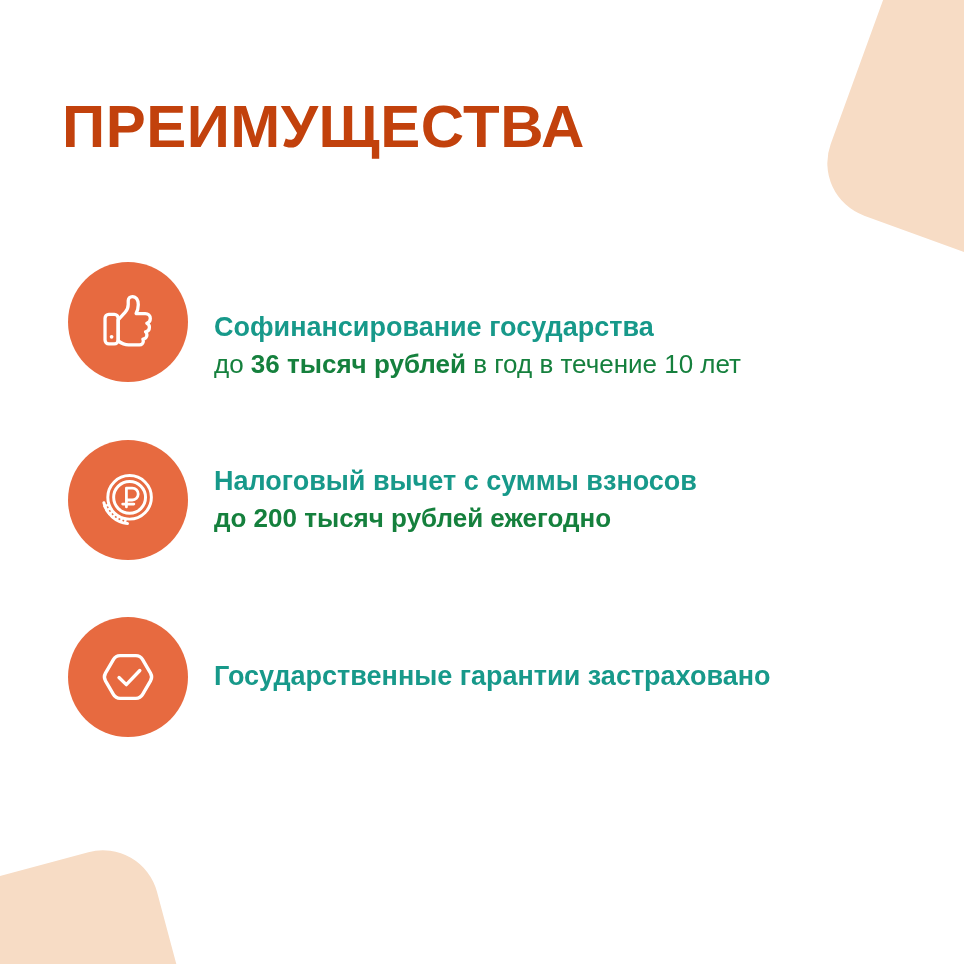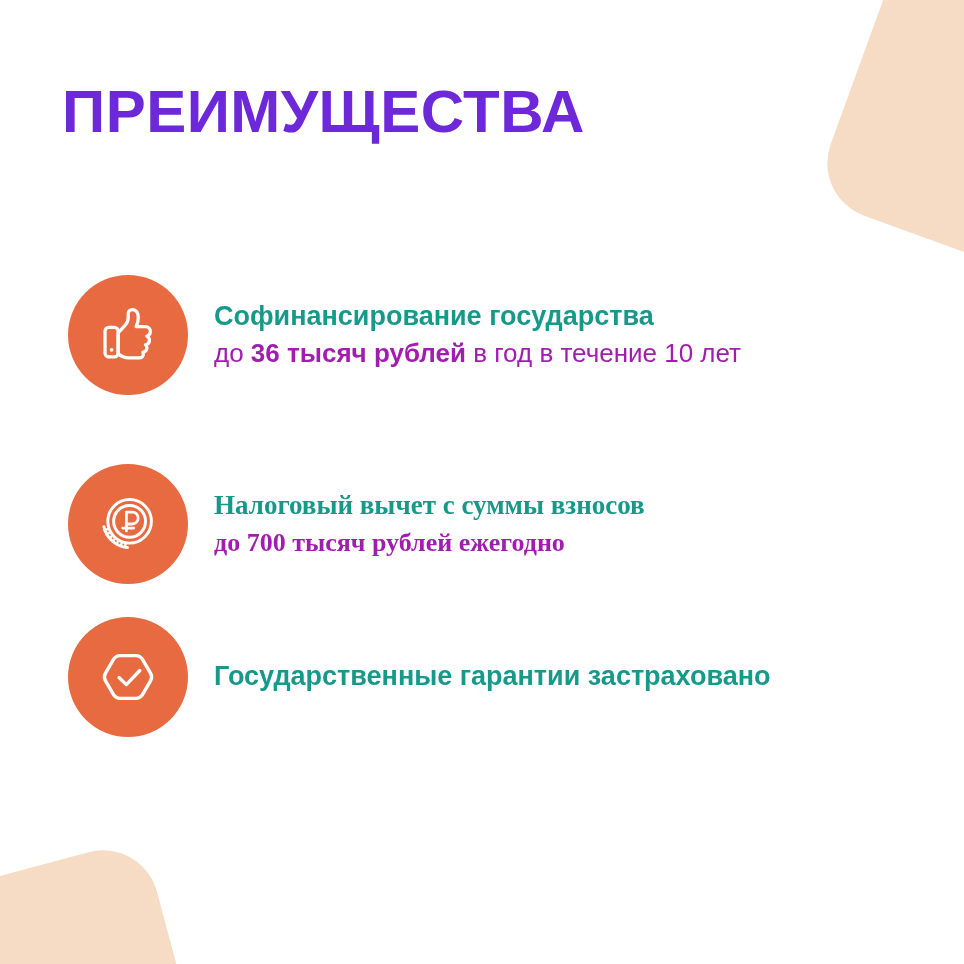--- a/index.html
+++ b/index.html
@@ -18,39 +18,39 @@
     border-radius: 56px;
     background: #f7dcc5;
     z-index: 0;
   }
   .corner-top-right  { left: 885px;  top: -220px; transform: rotate(20deg); }
   .corner-bottom-left{ left: -186px; top: 881px;  transform: rotate(-15deg); }
 
   .page-title {
     position: absolute;
     left: 62px;
-    top: 41px;
+    top: 56px;
     font-size: 60px;
     line-height: 62px;
     font-weight: 700;
     letter-spacing: 0.5px;
-    color: #6d28d9;
+    color: #c2410c;
     z-index: 2;
   }
 
   .benefit {
     position: absolute;
     left: 68px;
     min-height: 120px;
     display: flex;
     align-items: center;
     z-index: 2;
   }
-  .benefit-1 { top: 275px; }
-  .benefit-2 { top: 464px; font-family: Liberation Serif, serif; }
+  .benefit-1 { top: 262px; align-items: flex-end; }
+  .benefit-2 { top: 440px; }
   .benefit-3 { top: 617px; }
 
   .icon-circle {
     flex: 0 0 auto;
     width: 120px;
     height: 120px;
     border-radius: 50%;
     background: #e76a40;
     display: flex;
     align-items: center;
@@ -60,21 +60,21 @@
 
   .benefit-text { margin-left: 26px; width: 650px; }
   .benefit-heading {
     color: #17998a;
     font-weight: 700;
     font-size: 27px;
     line-height: 34px;
     margin-bottom: 3px;
   }
   .benefit-body {
-    color: #a21caf;
+    color: #15803d;
     font-size: 26px;
     line-height: 35px;
     font-weight: 400;
   }
   .benefit-body .bold { font-weight: 700; }
   .benefit-2 .benefit-body { font-weight: 700; }
 </style>
 </head>
 <body>
 
@@ -115,21 +115,21 @@
           <line x1="13.5" y1="36.6" x2="9.8" y2="37.9"></line>
         </g>
         <g stroke-width="2.6" stroke-linejoin="round">
           <path d="M30.5 38.5 L30.5 20.8 L36 20.8 A5.6 5.6 0 0 1 36 32 L30.5 32"></path>
           <line x1="27" y1="35.8" x2="37.5" y2="35.8"></line>
         </g>
       </svg>
     </div>
     <div class="benefit-text">
       <div class="benefit-heading">Налоговый вычет с суммы взносов</div>
-      <div class="benefit-body"><span></span><span class="bold">до 700 тысяч рублей ежегодно</span><span></span></div>
+      <div class="benefit-body"><span></span><span class="bold">до 200 тысяч рублей ежегодно</span><span></span></div>
     </div>
   </div>
 
   <div class="benefit benefit-3">
     <div class="icon-circle">
       <svg width="72" height="72" viewBox="0 0 64 64" fill="none" stroke="#ffffff" stroke-width="3" stroke-linecap="round" stroke-linejoin="round">
         <path d="M19 16.5 Q21 13 25 13 L39 13 Q43 13 45 16.5 L52 28.5 Q54 32 52 35.5 L45 47.5 Q43 51 39 51 L25 51 Q21 51 19 47.5 L12 35.5 Q10 32 12 28.5 Z"></path>
         <path d="M24 32.5 L30.5 38.8 L42.5 26.2"></path>
       </svg>
     </div>

